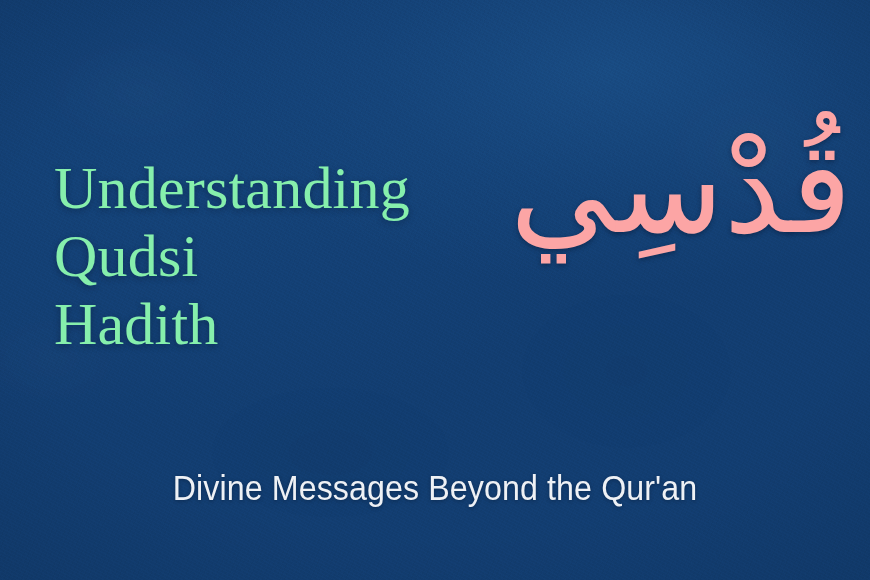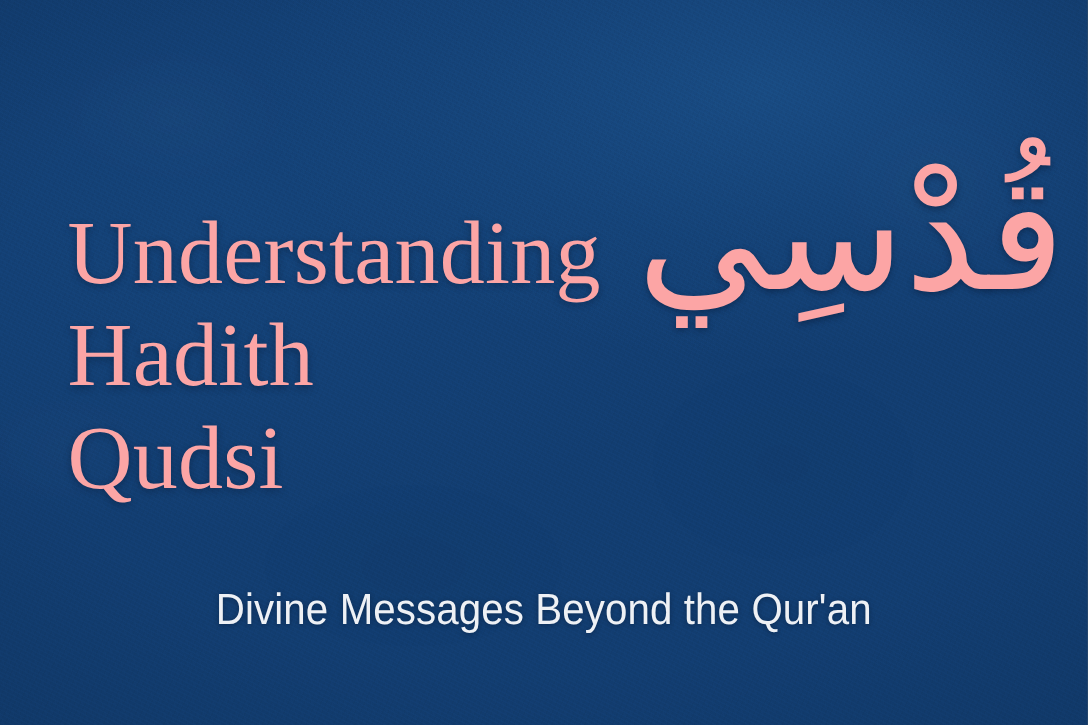--- a/index.html
+++ b/index.html
@@ -87,24 +87,24 @@
     margin-top: -18px;
     margin-right: 6px;
     letter-spacing: -2px;
   }
 
   
   .headline {
     position: absolute;
     left: 54px;
     top: 114px;
-    color: #fca5a5;
+    color: #86efac;
     font-family: "Liberation Serif", serif;
     font-weight: 400;
-    font-size: 72px;
+    font-size: 60px;
     line-height: 1.135;
     letter-spacing: 0.2px;
     text-shadow: 0 2px 6px rgba(4,18,40,0.38);
     white-space: nowrap;
   }
   .headline .hl-line {
     display: block;
   }
 
   
@@ -133,19 +133,19 @@
   <div class="bg-blotch"></div>
   <div class="bg-vignette"></div>
   <div class="bg-grain"></div>
 
   <div class="calligraphy">
     <span class="calli-line-1">قُدْسِي</span>
   </div>
 
   <h1 class="headline">
     <span class="hl-line">Understanding</span>
+    <span class="hl-line">Qudsi</span>
     <span class="hl-line">Hadith</span>
-    <span class="hl-line">Qudsi</span>
   </h1>
 
   <div class="subtitle">Divine Messages Beyond the Qur'an</div>
 
 </div>
 
 </body></html>

